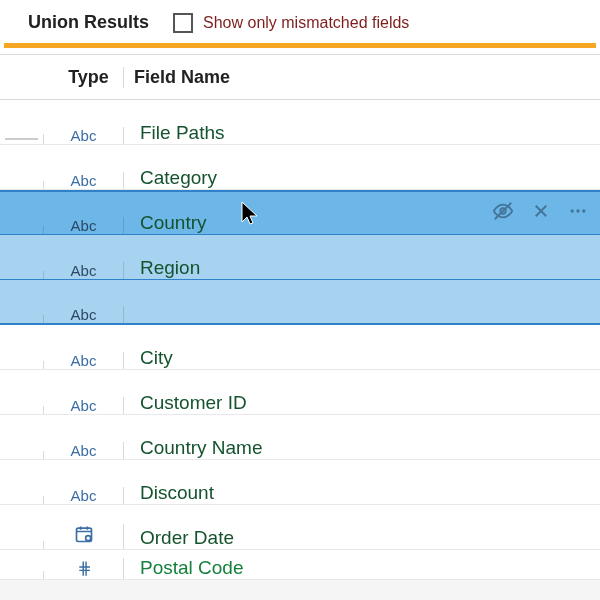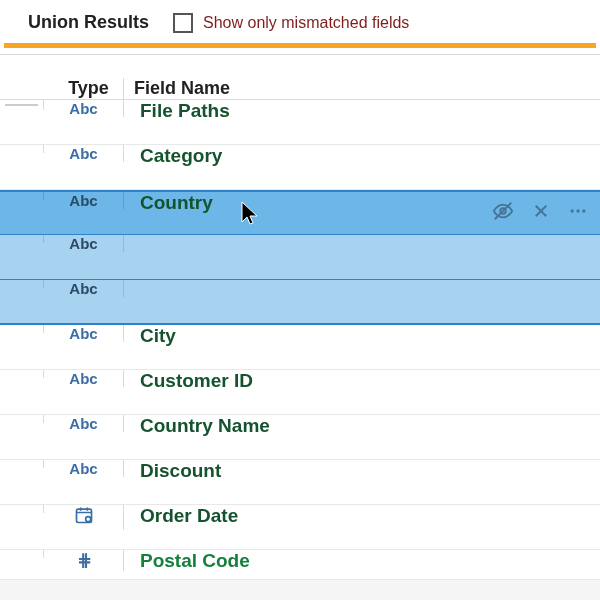--- a/index.html
+++ b/index.html
@@ -48,40 +48,39 @@
     margin: 0 4px 6px 4px;
   }
   .table {
     width: 100%;
   }
   .th-row {
     display: flex;
     border-top: 1px solid #d9d9d9;
     border-bottom: 1px solid #d9d9d9;
     height: 46px;
-    align-items: flex-end;
+    align-items: center;
   }
   .col-color { width: 44px; border-right: 1px solid #d9d9d9; }
   .col-type  { width: 80px; border-right: 1px solid #d9d9d9; display:flex; align-items:center; justify-content:center;}
   .col-field { flex: 1; display:flex; align-items:center; padding-left: 16px; }
   .th {
     font-weight: 700;
     font-size: 18px;
     display: flex;
     align-items: center;
     padding-left: 10px;
   }
   .th.col-color { padding: 0; }
   .row {
     display: flex;
     height: 45px;
     border-bottom: 1px solid #e8e8e8;
-    align-items: flex-start;
+    align-items: flex-end;
     position: relative;
-    font-weight: bold;
   }
   .row .col-color {
     display: flex;
     padding: 4px 5px;
     gap: 0;
   }
   .stripe {
     width: 11px;
     height: 100%;
   }
@@ -211,20 +210,21 @@
               <path d="M2 2 L2 22 L7 17 L10 24 L13 23 L10 16 L17 16 Z" fill="black" stroke="white" stroke-width="1"></path>
             </svg></span>
         </div>
         <div class="row selected-secondary">
           <div class="col-color">
             <div class="stripe" style="background: rgb(91, 138, 58);"></div>
             <div class="stripe" style="background: rgb(122, 74, 74);"></div>
             <div class="stripe" style="background: rgb(74, 106, 138);"></div>
           </div>
           <div class="col-type">Abc</div>
+          <div class="col-field">Region</div>
         </div>
         <div class="row selected-secondary selected-last">
           <div class="col-color">
             <div class="stripe" style="background: rgb(91, 138, 58);"></div>
             <div class="stripe" style="background: rgb(122, 74, 74);"></div>
             <div class="stripe" style="background: rgb(74, 106, 138);"></div>
           </div>
           <div class="col-type">Abc</div>
         </div>
         <div class="row">

